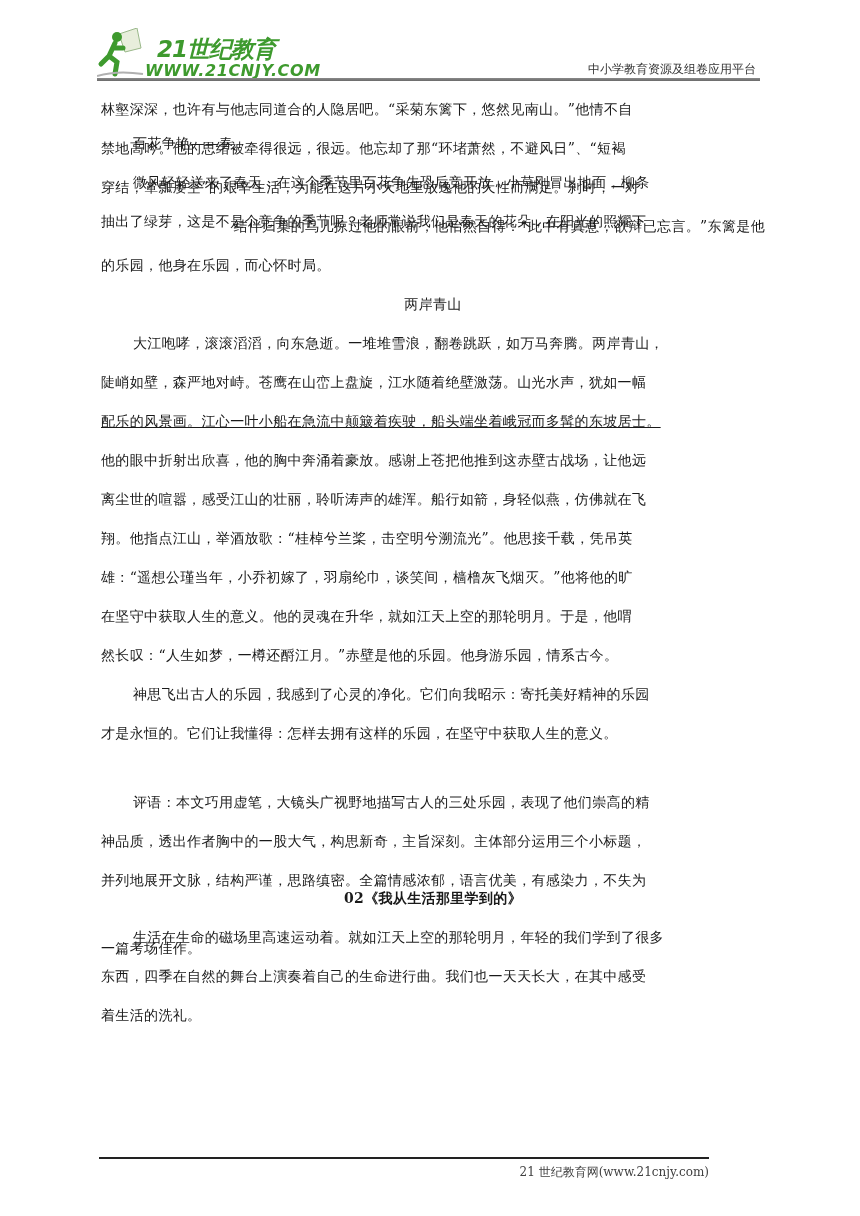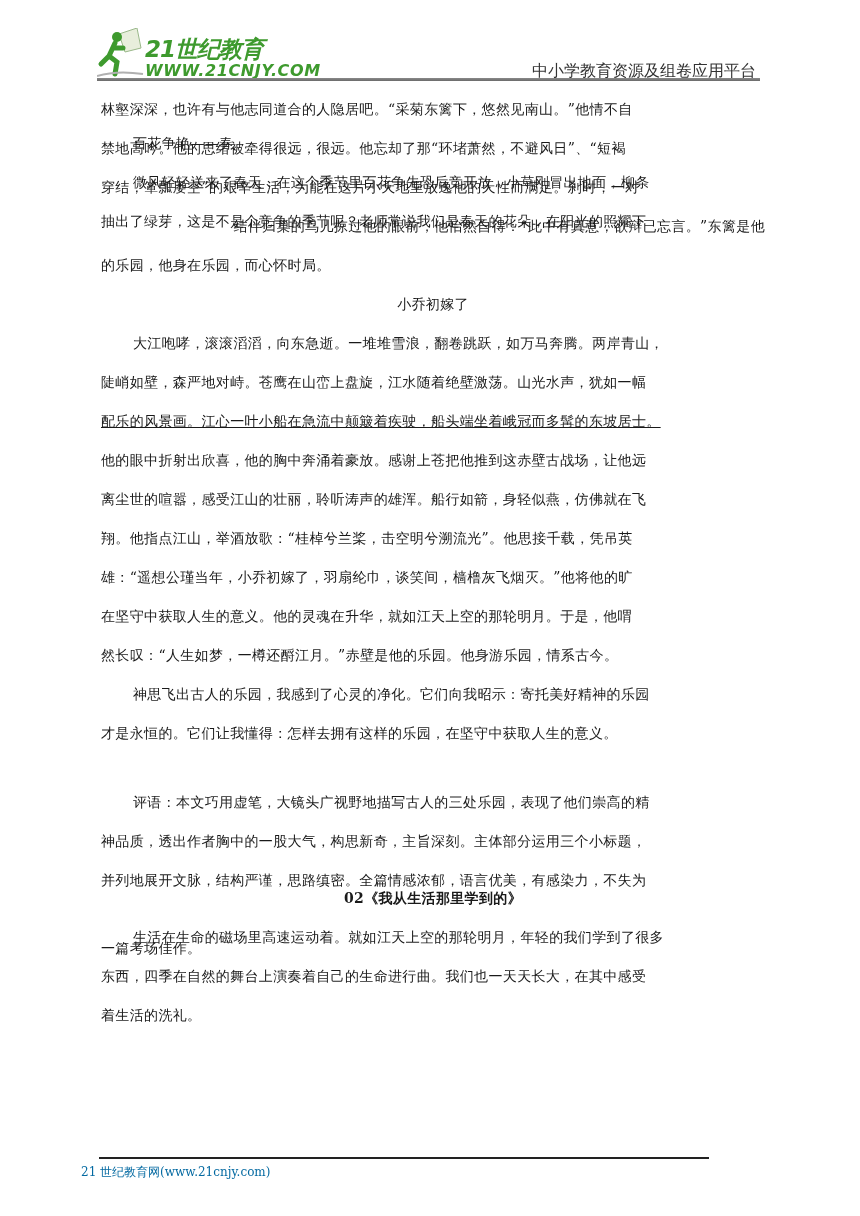--- a/index.html
+++ b/index.html
@@ -6,54 +6,54 @@
     body {
       width: 860px; height: 1216px; position: relative; overflow: hidden;
       font-family: "DejaVu Serif", "Liberation Serif", serif;
       color: #1a1a1a;
     }
     .header {
       position: absolute; left: 97px; top: 28px; width: 663px; height: 52px;
     }
     .logo { position: absolute; left: 0; top: 0; width: 170px; height: 52px; }
     .logo-text-main {
-      position: absolute; left: 48px; top: 6px;
+      position: absolute; left: 60px; top: 6px;
       font-family: "DejaVu Sans", "Liberation Sans", sans-serif;
       font-weight: bold; font-style: italic; font-size: 23px; color: #3e9a2e;
       letter-spacing: -1px; white-space: nowrap;
     }
     .logo-text-url {
       position: absolute; left: 48px; top: 33px;
       font-family: "DejaVu Sans", "Liberation Sans", sans-serif;
       font-weight: bold; font-style: italic; font-size: 16px; color: #3e9a2e;
       letter-spacing: 0.6px; white-space: nowrap; text-transform: uppercase;
     }
     .tagline {
       position: absolute; right: 4px; top: 33px;
       font-family: "DejaVu Sans", "Liberation Sans", sans-serif;
-      font-size: 16px; color: #333; white-space: nowrap;
+      font-size: 12px; color: #333; white-space: nowrap;
     }
     .header-rule {
       position: absolute; left: 97px; top: 78px; width: 663px; height: 3px;
       background: linear-gradient(#8a8a8a, #6a6a6a);
     }
     .content { position: absolute; left: 101px; top: 0; width: 664px; }
     .line {
       position: absolute; left: 0; width: 664px; font-size: 14px; line-height: 20px;
       white-space: nowrap; letter-spacing: 0.35px;
     }
     .indent { padding-left: 32px; box-sizing: border-box; }
     .center { text-align: center; }
     .bold { font-weight: bold; }
     .footer-rule {
       position: absolute; left: 99px; top: 1157px; width: 610px; height: 2px; background: #222;
     }
     .footer-text {
-      position: absolute; left: 81px; top: 1164px; width: 610px; text-align: left;
-      font-size: 12px; color: #0369a1; white-space: nowrap;
+      position: absolute; left: 99px; top: 1164px; width: 610px; text-align: right;
+      font-size: 12px; color: #404040; white-space: nowrap;
     }
   </style>
 </head>
 <body>
 
 <div class="header">
   <div class="logo">
     <svg width="48" height="52" viewBox="0 0 48 52" style="position:absolute;left:0;top:0;">
       <polygon points="22,6 40,0 44,20 28,24" fill="#e8eedc" stroke="#9ab88a" stroke-width="1"></polygon>
       <circle cx="20" cy="9" r="5" fill="#3e9a2e"></circle>
@@ -66,21 +66,21 @@
   <span class="tagline">中小学教育资源及组卷应用平台</span>
 </div>
 <div class="header-rule"></div>
 
 <div class="content">
   <div class="line" style="top: 99px !important;">林壑深深，也许有与他志同道合的人隐居吧。“采菊东篱下，悠然见南山。”他情不自</div>
   <div class="line" style="top: 138px !important;">禁地高吟。他的思绪被牵得很远，很远。他忘却了那“环堵萧然，不避风日”、“短褐</div>
   <div class="line" style="top: 177px !important;">穿结，箪瓢屡空”的艰辛生活，为能在这片小天地里放逸他的天性而满足。刹时，一对</div>
   <div class="line" style="top: 216px !important;">结伴归巢的鸟儿掠过他的眼前，他怡然自得：“此中有真意，欲辩已忘言。”东篱是他</div>
   <div class="line" style="top: 255px !important;">的乐园，他身在乐园，而心怀时局。</div>
-  <div class="line center" style="top: 294px !important;">小乔初嫁了</div>
+  <div class="line center" style="top: 294px !important;">两岸青山</div>
   <div class="line indent" style="top: 333px !important;">大江咆哮，滚滚滔滔，向东急逝。一堆堆雪浪，翻卷跳跃，如万马奔腾。两岸青山，</div>
   <div class="line" style="top: 372px !important;">陡峭如壁，森严地对峙。苍鹰在山峦上盘旋，江水随着绝壁激荡。山光水声，犹如一幅</div>
   <div class="line" style="top: 411px !important; text-decoration: underline;">配乐的风景画。江心一叶小船在急流中颠簸着疾驶，船头端坐着峨冠而多髯的东坡居士。</div>
   <div class="line" style="top: 450px !important;">他的眼中折射出欣喜，他的胸中奔涌着豪放。感谢上苍把他推到这赤壁古战场，让他远</div>
   <div class="line" style="top: 489px !important;">离尘世的喧嚣，感受江山的壮丽，聆听涛声的雄浑。船行如箭，身轻似燕，仿佛就在飞</div>
   <div class="line" style="top: 528px !important;">翔。他指点江山，举酒放歌：“桂棹兮兰桨，击空明兮溯流光”。他思接千载，凭吊英</div>
   <div class="line" style="top: 567px !important;">雄：“遥想公瑾当年，小乔初嫁了，羽扇纶巾，谈笑间，樯橹灰飞烟灭。”他将他的旷</div>
   <div class="line" style="top: 606px !important;">在坚守中获取人生的意义。他的灵魂在升华，就如江天上空的那轮明月。于是，他喟</div>
   <div class="line" style="top: 645px !important;">然长叹：“人生如梦，一樽还酹江月。”赤壁是他的乐园。他身游乐园，情系古今。</div>
   <div class="line indent" style="top: 684px !important;">神思飞出古人的乐园，我感到了心灵的净化。它们向我昭示：寄托美好精神的乐园</div>

